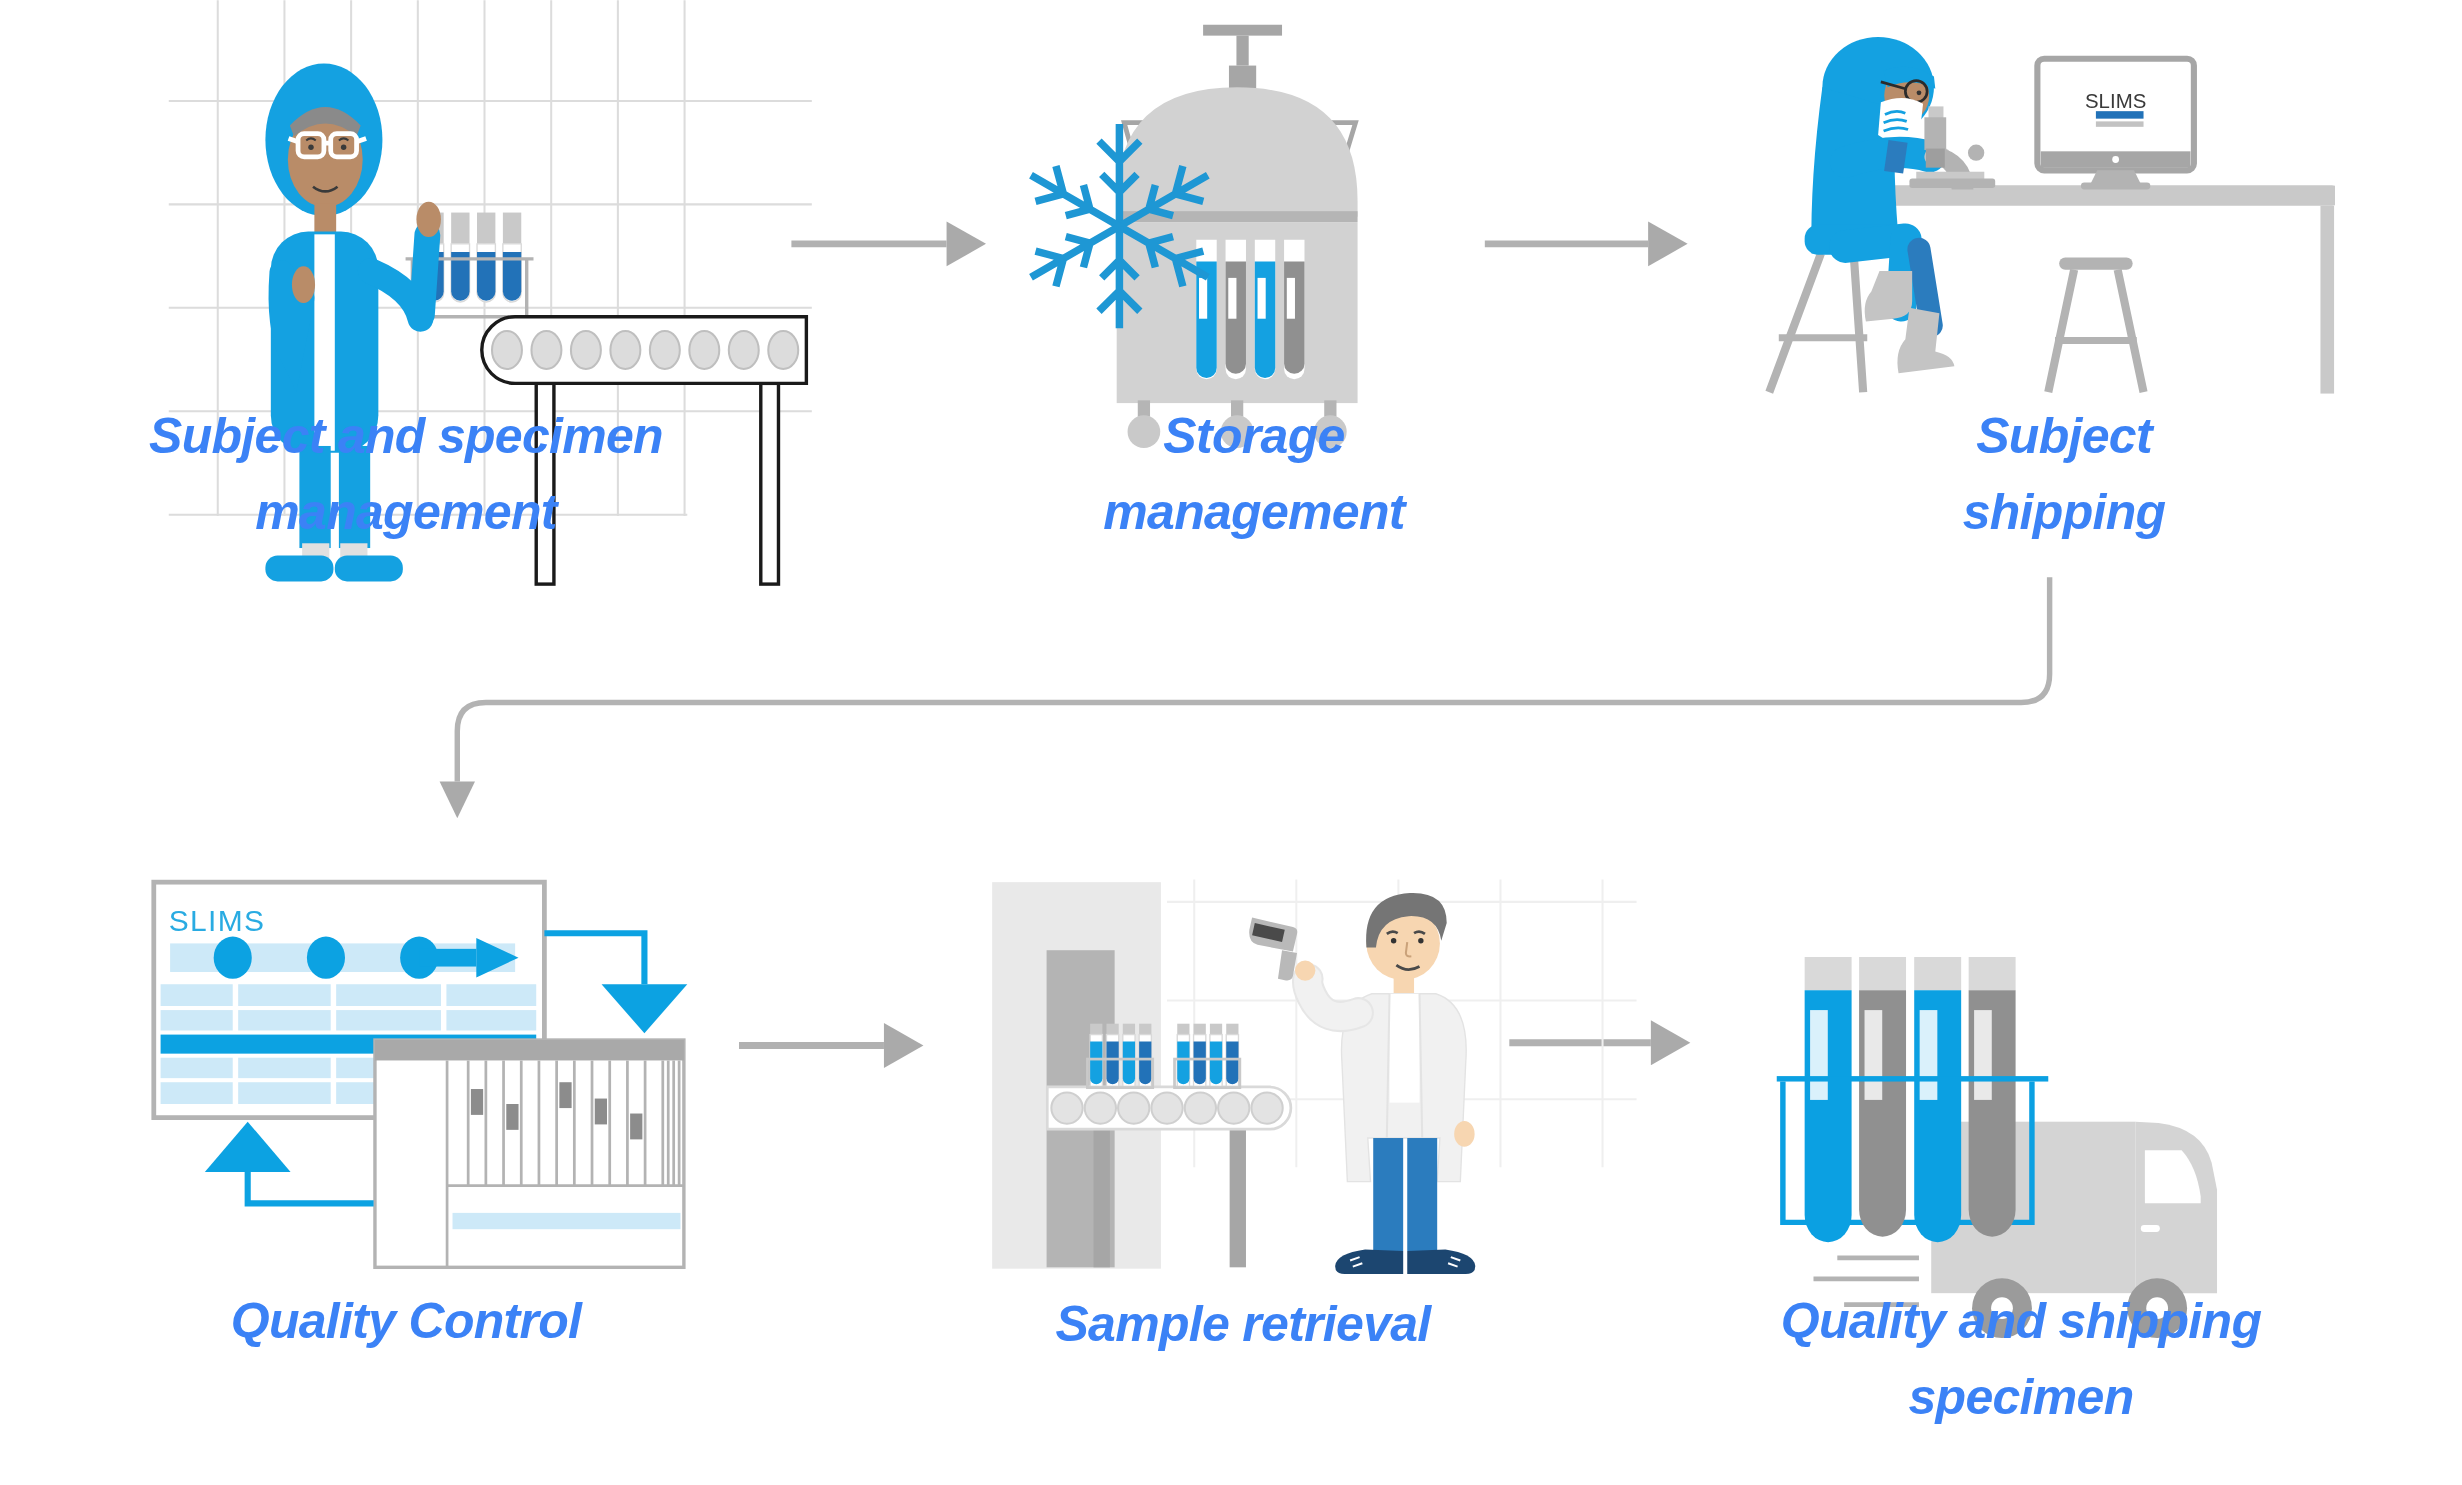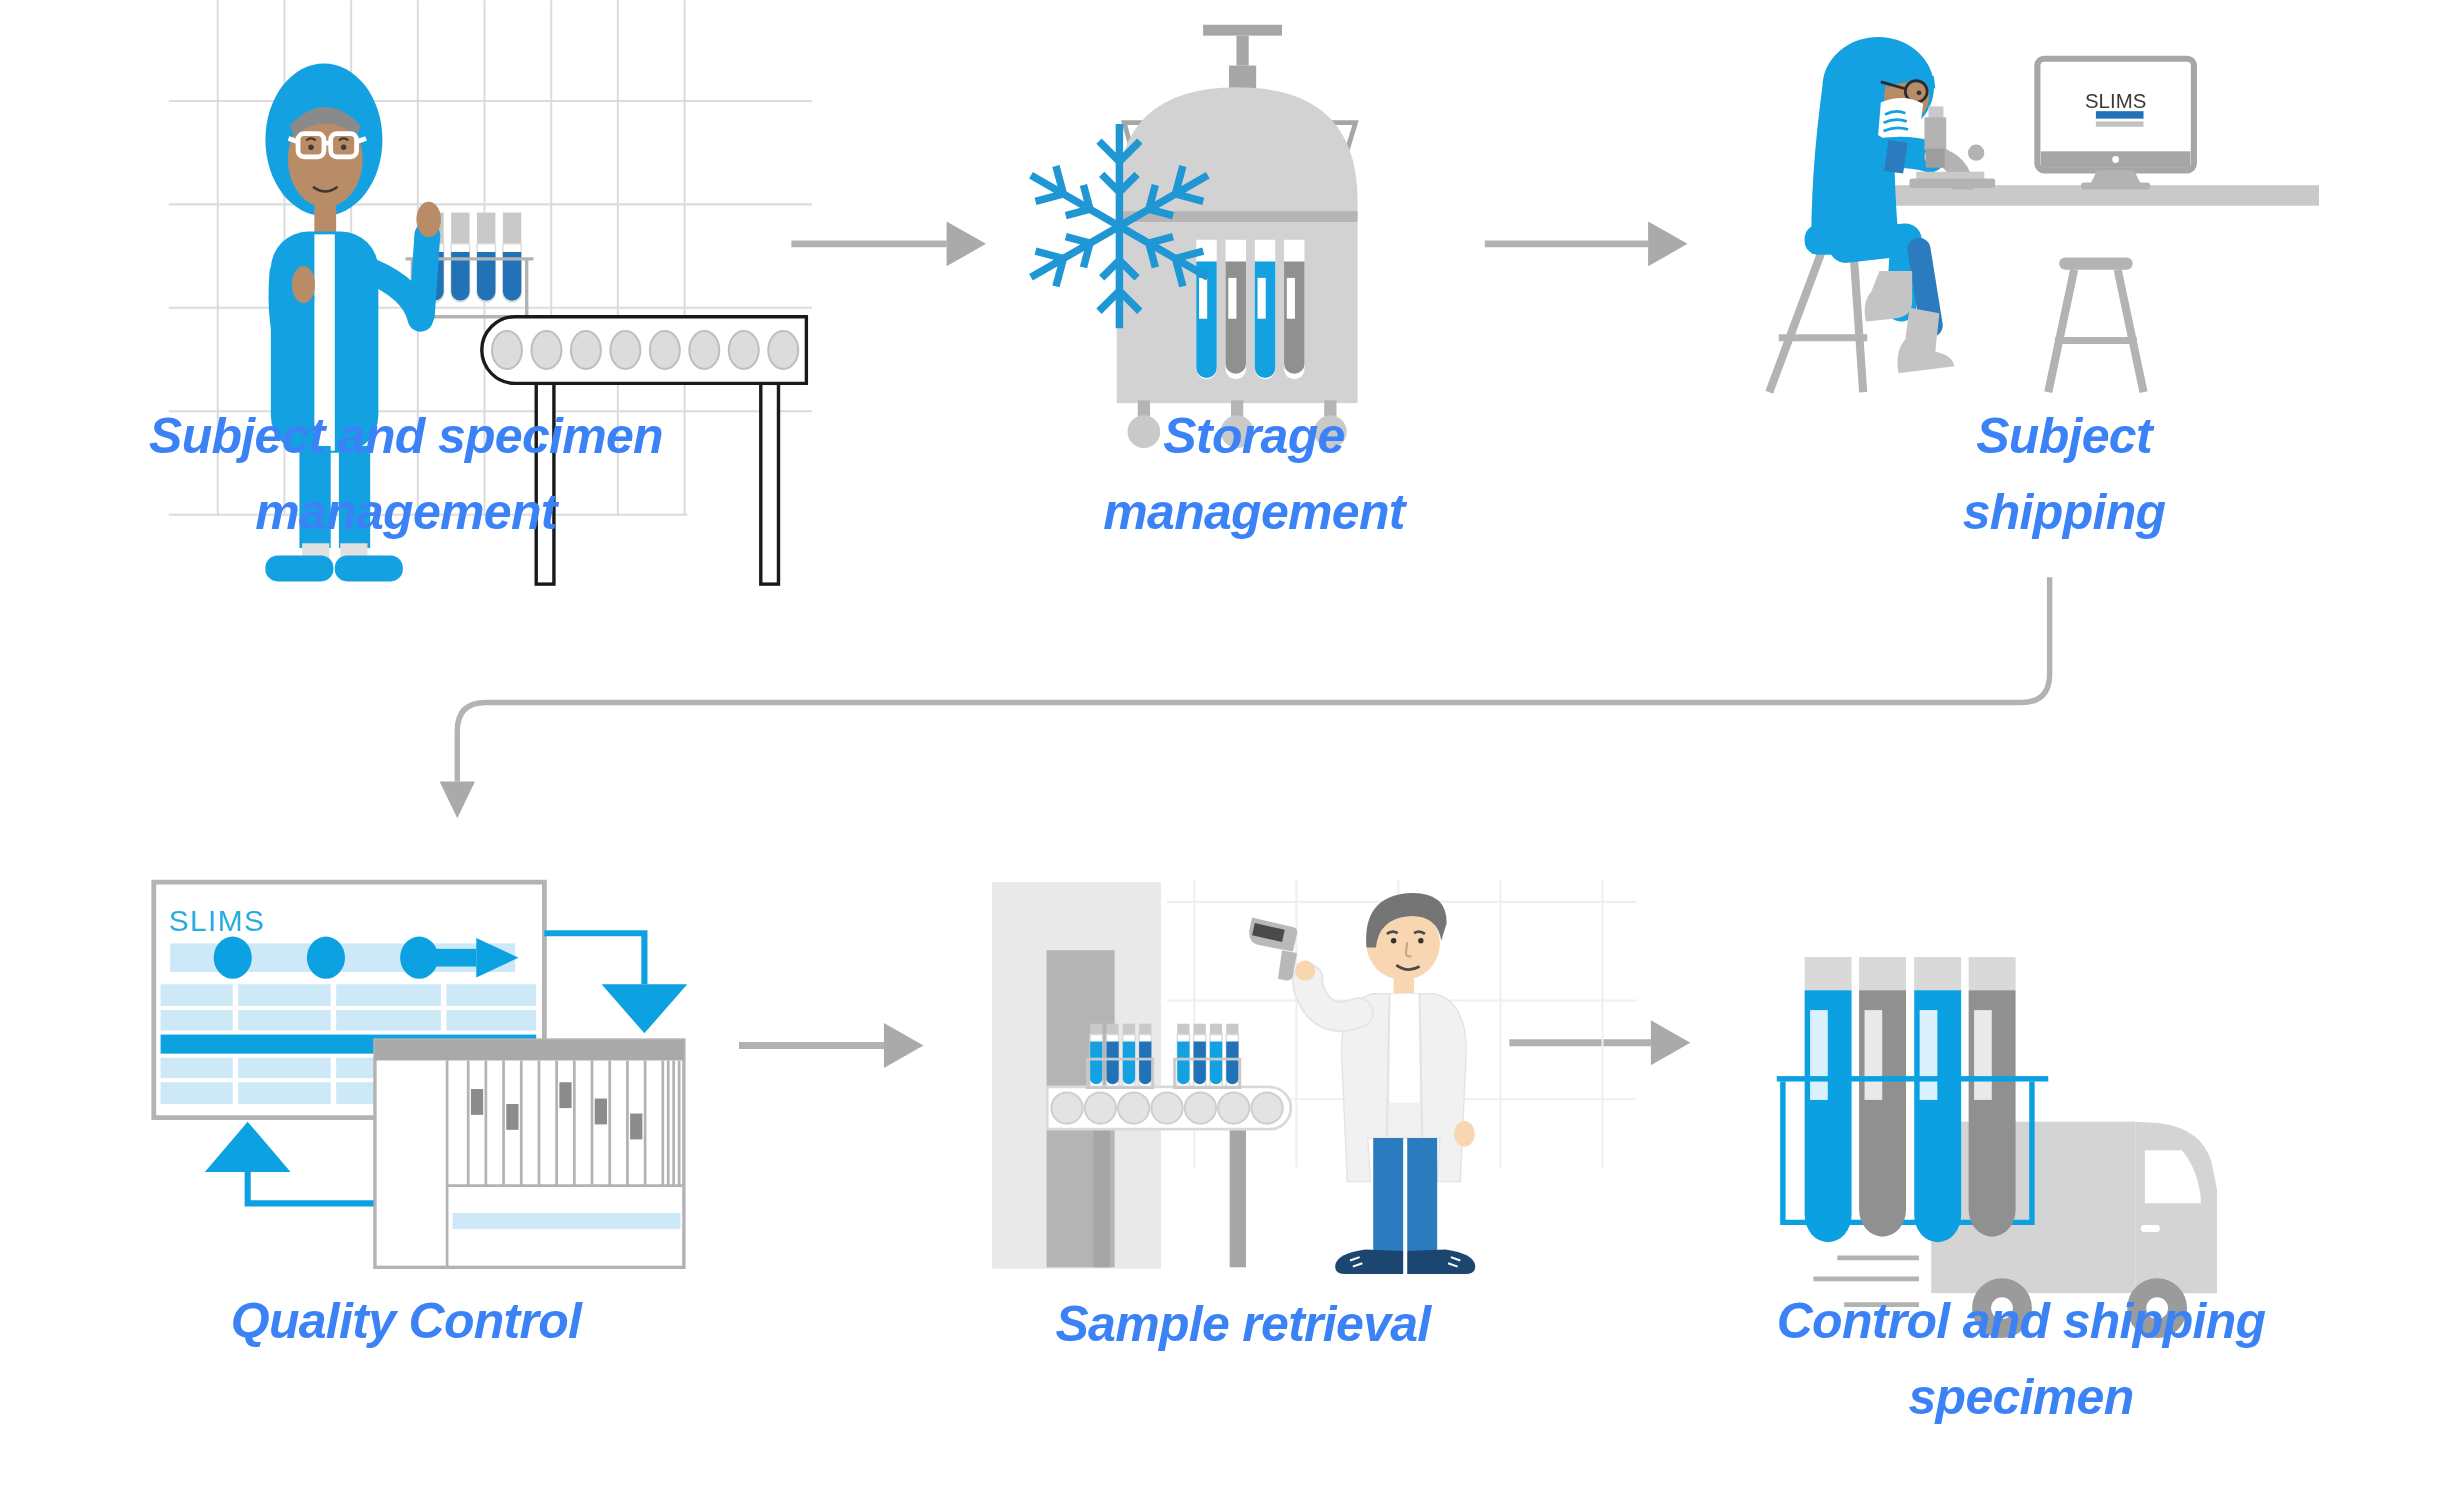--- a/index.html
+++ b/index.html
@@ -1,17 +1,17 @@
 <!DOCTYPE html>
 <html style="font-size:11px"><head>
 <meta charset="utf-8">
 <style>
   html,body{margin:0;padding:0;background:#fff;}
   .stage{position:relative;width:2319px;height:1486px;background:#ffffff;overflow:hidden;
-         font-family:"Liberation Sans",sans-serif;}
+         font-family:"Liberation Sans",sans-serif;padding-left:16px;}
   .stage svg{position:absolute;left:0;top:0;}
   .step-label{position:absolute;transform:translateX(-50%);text-align:center;font-weight:bold;
               color:#3b82f6;font-size:50px;line-height:76px;letter-spacing:-0.7px;white-space:nowrap;
               font-family:"Liberation Sans",sans-serif;font-style:italic;}
   .step-label div{display:block;}
 </style>
 </head>
 <body>
 
 <div class="stage">
@@ -439,18 +439,18 @@
   <div>Subject</div>
   <div>shipping</div>
 </div>
 <div class="step-label" style="left:406px;top:1283px;">
   <div>Quality Control</div>
 </div>
 <div class="step-label" style="left:1243px;top:1286px;">
   <div>Sample retrieval</div>
 </div>
 <div class="step-label" style="left:2021px;top:1283px;">
-  <div>Control and shipping</div>
+  <div>Quality and shipping</div>
   <div>specimen</div>
 </div>
 
 </div>
 
 
 </body></html>

